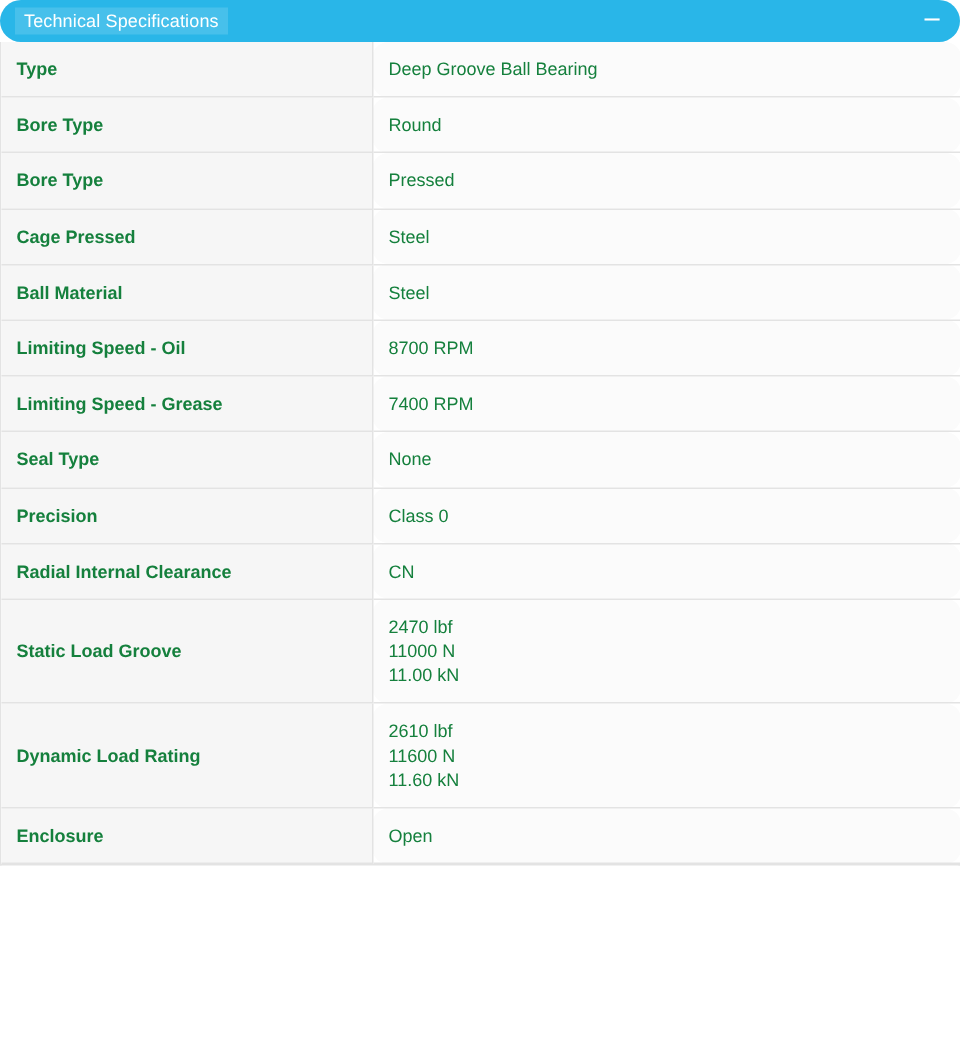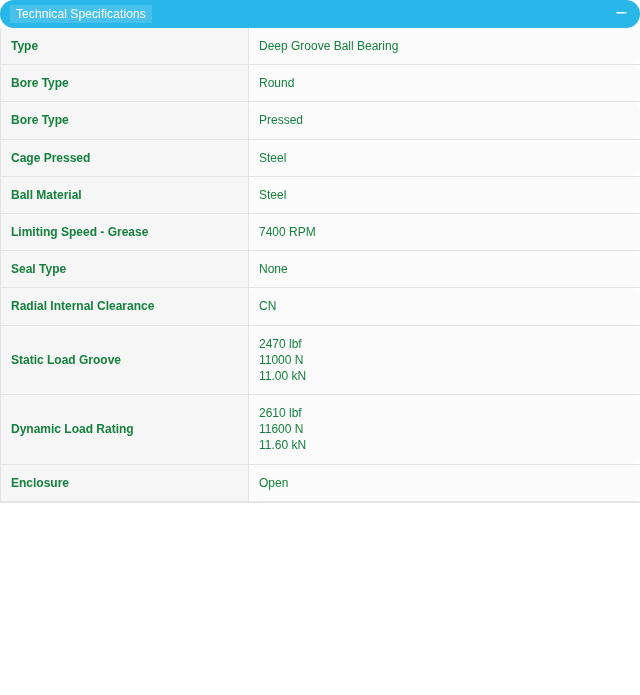--- a/index.html
+++ b/index.html
@@ -113,26 +113,34 @@
           </tr>
           <tr>
             <td class="label">Cage Pressed</td>
             <td class="value">Steel</td>
           </tr>
           <tr>
             <td class="label">Ball Material</td>
             <td class="value">Steel</td>
           </tr>
           <tr>
+            <td class="label">Limiting Speed - Oil</td>
+            <td class="value">8700 RPM</td>
+          </tr>
+          <tr>
             <td class="label">Limiting Speed - Grease</td>
             <td class="value">7400 RPM</td>
           </tr>
           <tr>
             <td class="label">Seal Type</td>
             <td class="value">None</td>
+          </tr>
+          <tr>
+            <td class="label">Precision</td>
+            <td class="value">Class 0</td>
           </tr>
           <tr>
             <td class="label">Radial Internal Clearance</td>
             <td class="value">CN</td>
           </tr>
           <tr>
             <td class="label">Static Load Groove</td>
             <td class="value">2470 lbf
 11000 N
 11.00 kN</td>

